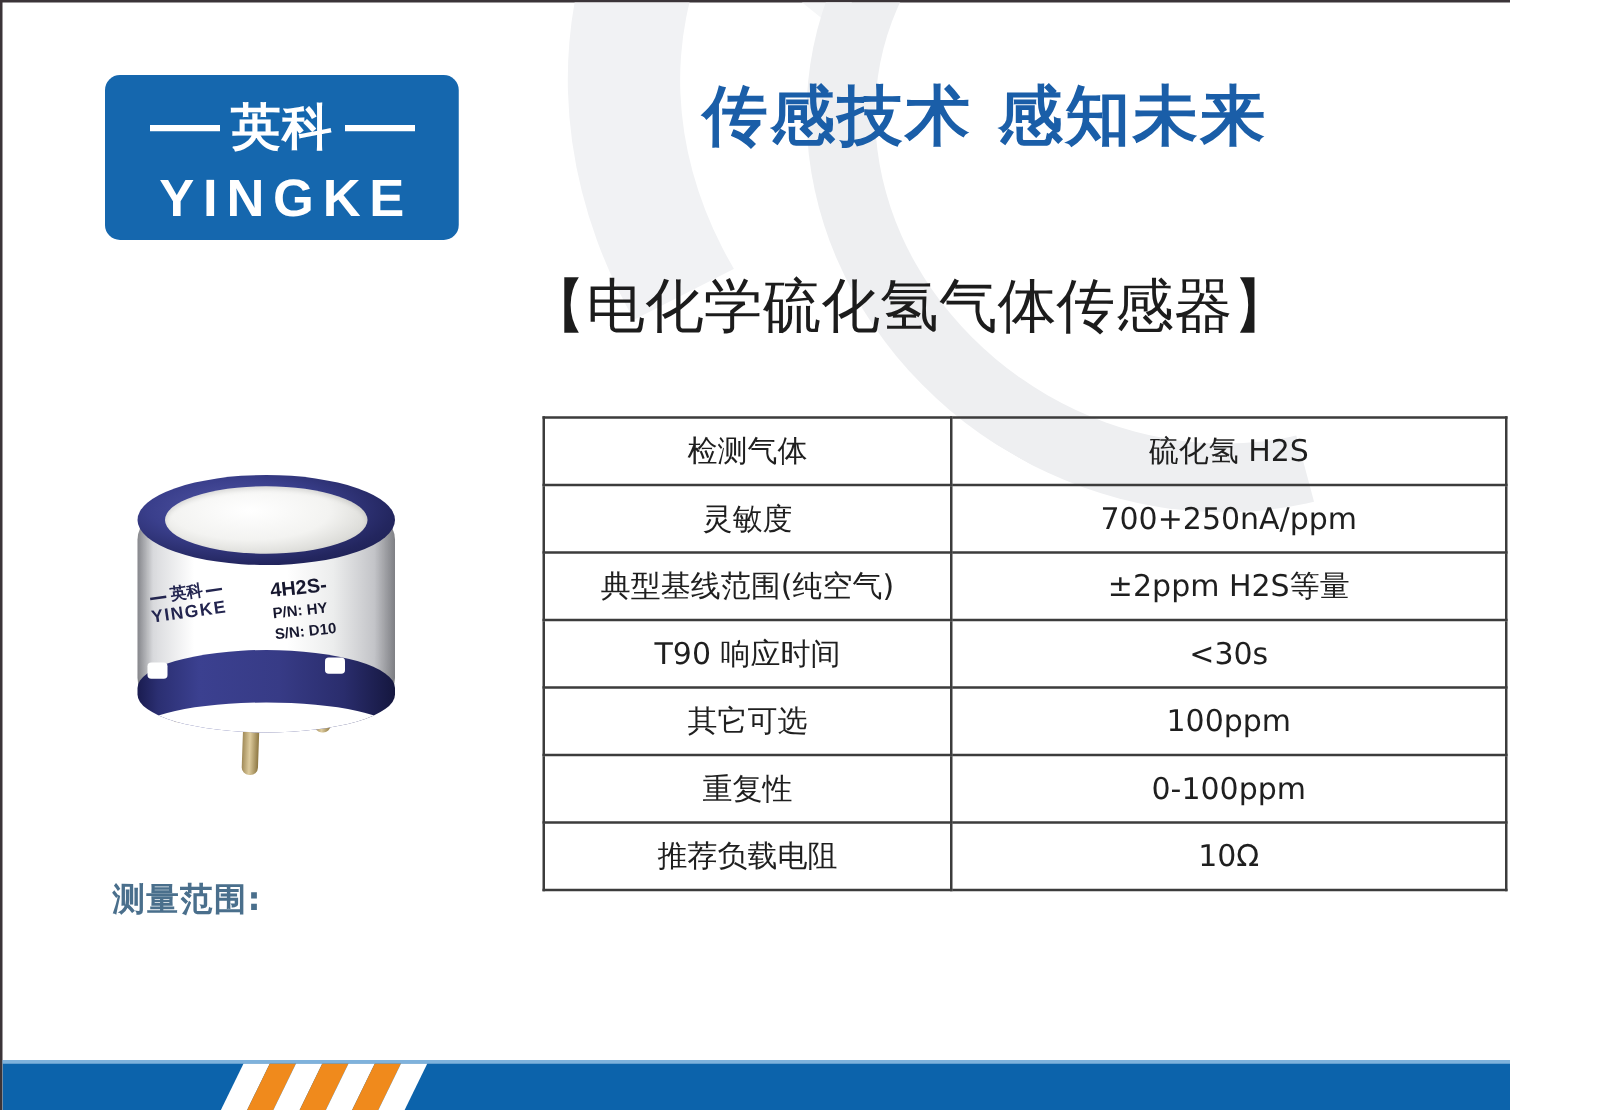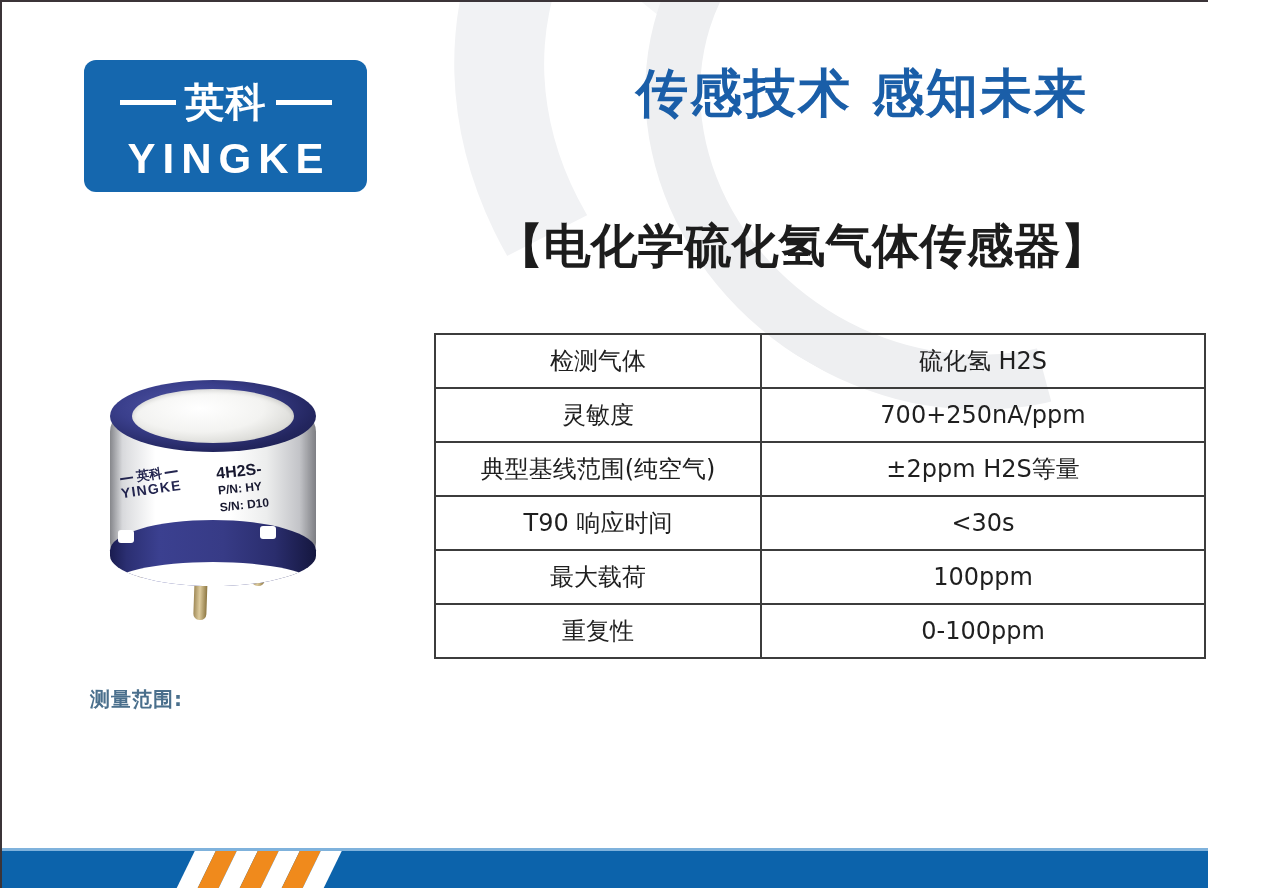--- a/index.html
+++ b/index.html
@@ -102,37 +102,36 @@
     font-weight: bold;
     letter-spacing: 7px;
     line-height: 1;
     text-indent: 7px;
   }
 
   .slogan {
     position: absolute;
     left: 560px; top: 62px;
     width: 600px;
-    text-align: center;
+    text-align: left;
     color: #1a5ea8;
     font-size: 52px;
     font-weight: bold;
     letter-spacing: 2px;
     line-height: 1.15;
     font-family: "DejaVu Sans", "Liberation Sans", sans-serif;
   }
 
   .product-title {
     position: absolute;
     left: 420px; top: 216px;
     width: 760px;
-    text-align: center;
     color: #1c1c1c;
     font-size: 47px;
-    font-weight: bold;
+    font-weight: normal;
     letter-spacing: 0px;
     line-height: 1.2;
     font-family: "DejaVu Sans", "Liberation Sans", sans-serif;
   }
 
   
   .spec-table {
     position: absolute;
     left: 432px; top: 331px;
     width: 746px;
@@ -257,23 +256,23 @@
     color: #17182f;
     font-family: "Liberation Sans", sans-serif;
   }
   .lbl-model { font-size: 16px; font-weight: bold; line-height: 1.1; }
   .lbl-pn    { font-size: 12px; font-weight: bold; line-height: 1.45; }
   .lbl-sn    { font-size: 12px; font-weight: bold; line-height: 1.45; }
 
   
   .range-label {
     position: absolute;
-    left: 88px; top: 684px;
+    left: 88px; top: 700px;
     color: #4a6f8c;
-    font-size: 20px;
+    font-size: 26px;
     font-weight: bold;
     letter-spacing: 1px;
     font-family: "DejaVu Sans", "Liberation Sans", sans-serif;
   }
   .range-value {
     position: absolute;
     left: 88px; top: 714px;
     color: #151515;
     font-size: 31px;
     font-family: "DejaVu Sans", "Liberation Sans", sans-serif;
@@ -335,26 +334,30 @@
       </tr>
       <tr>
         <td class="col-label">典型基线范围(纯空气)</td>
         <td class="col-value">±2ppm H2S等量</td>
       </tr>
       <tr>
         <td class="col-label">T90 响应时间</td>
         <td class="col-value">&lt;30s</td>
       </tr>
       <tr>
-        <td class="col-label">最大载荷</td>
+        <td class="col-label">其它可选</td>
         <td class="col-value">100ppm</td>
       </tr>
       <tr>
         <td class="col-label">重复性</td>
         <td class="col-value">0-100ppm</td>
+      </tr>
+      <tr>
+        <td class="col-label">推荐负载电阻</td>
+        <td class="col-value">10Ω</td>
       </tr>
     </tbody>
   </table>
 
   <div class="sensor">
     <div class="sensor-pin pin-left"></div>
     <div class="sensor-pin pin-right"></div>
     <div class="sensor-pin pin-center"></div>
 
     <div class="sensor-body"></div>

